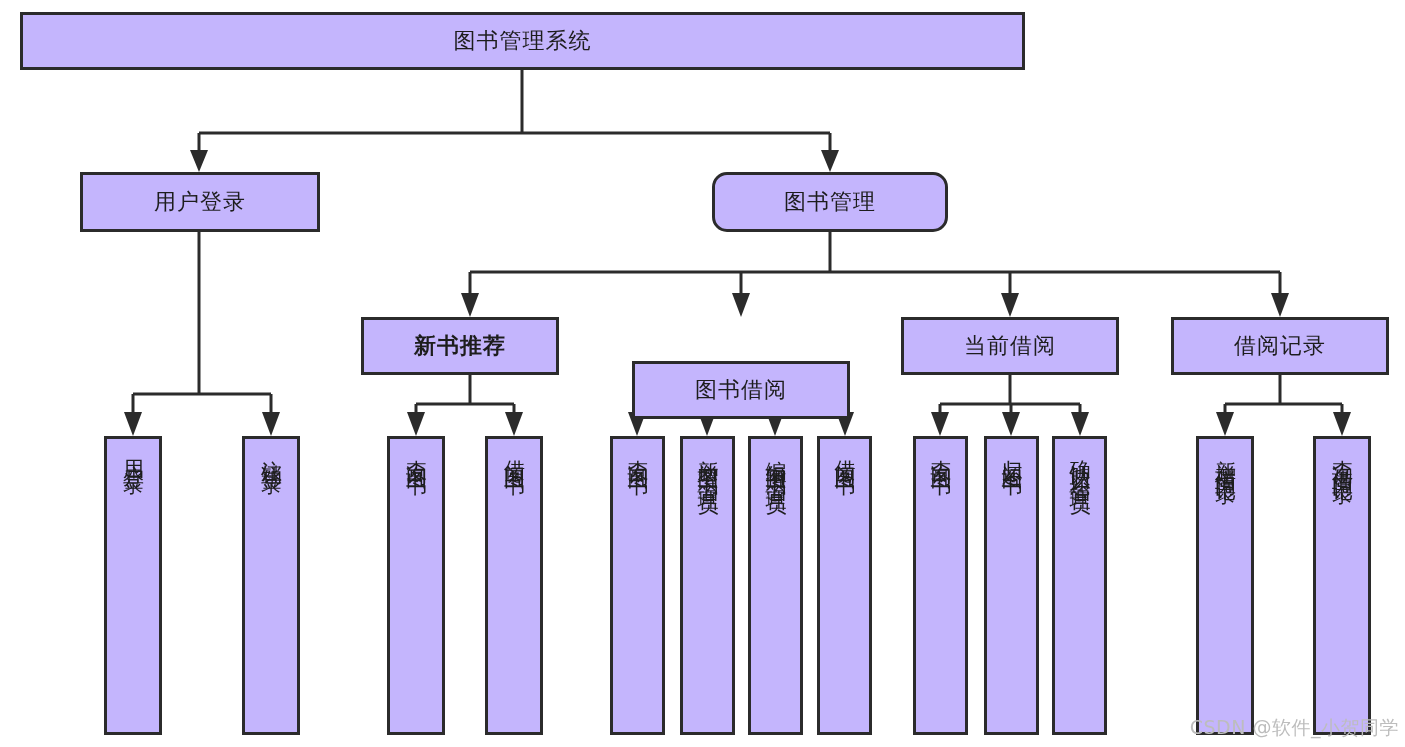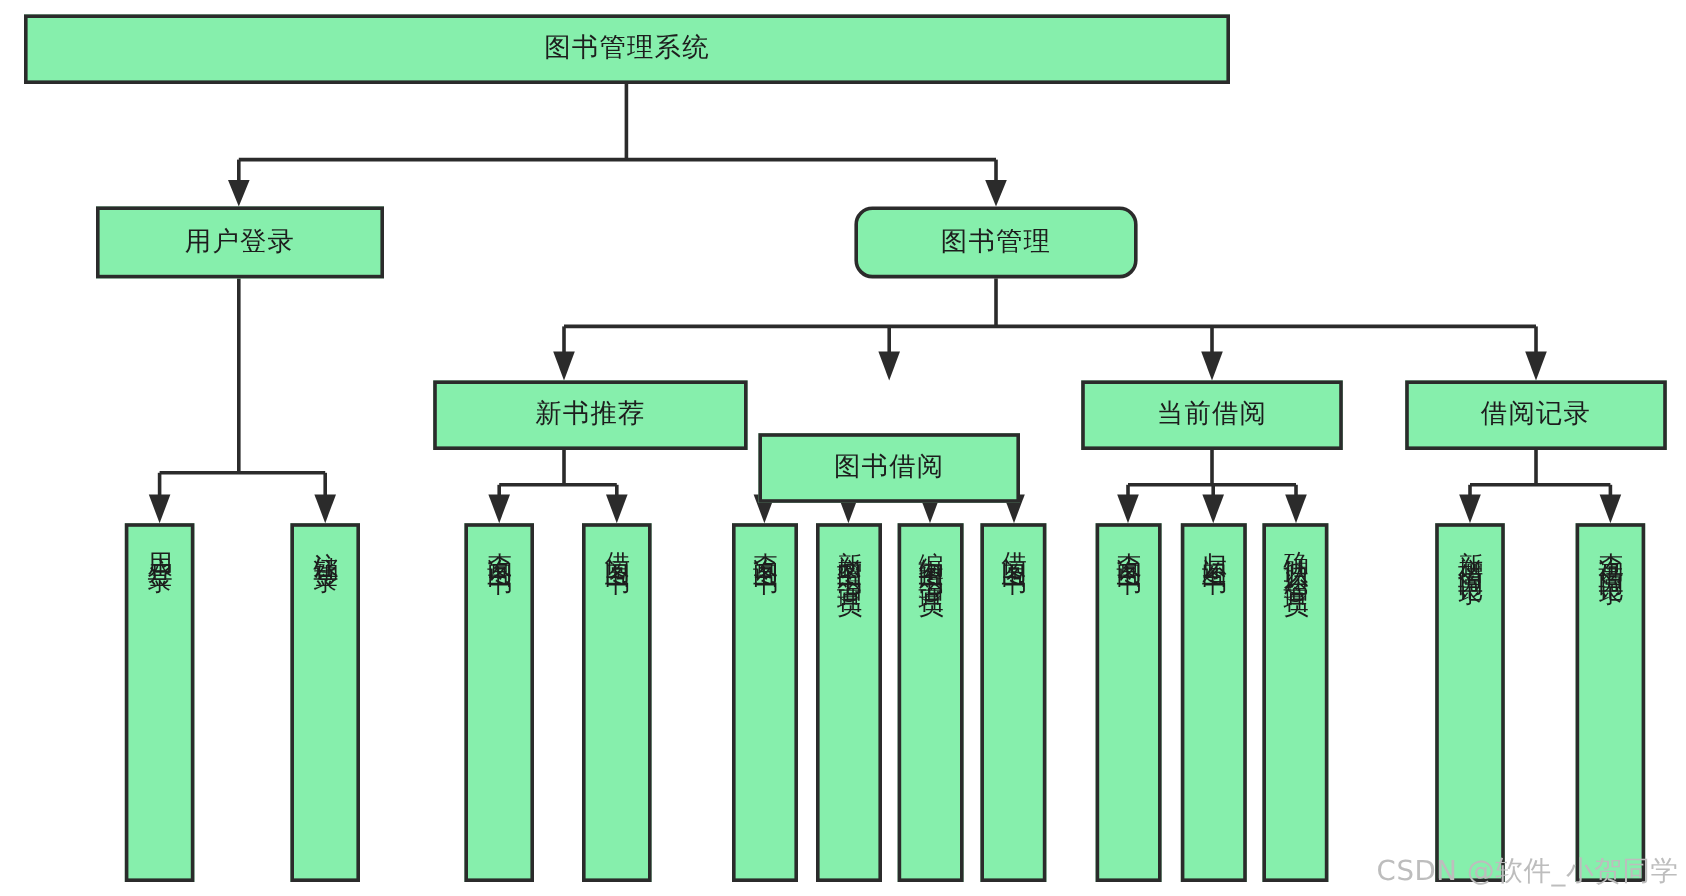--- a/index.html
+++ b/index.html
@@ -32,21 +32,21 @@
     fill: none;
   }
   #connectors polygon.arrowhead {
     fill: #2b2b2b;
     stroke: none;
   }
   
   .node {
     position: absolute;
     box-sizing: border-box;
-    background: #86efac;
+    background: #c4b5fd;
     border: 3px solid #2b2b2b;
     display: flex;
     align-items: center;
     justify-content: center;
   }
   .node .label {
     color: #1d1d1d;
     font-size: 22px;
     line-height: 1.15;
     letter-spacing: 1px;
@@ -70,21 +70,21 @@
     letter-spacing: 5px;
     line-height: 1.0;
     white-space: nowrap;
     height: auto;
   }
   
   #watermark {
     position: absolute;
     right: 6px;
     bottom: 6px;
-    font-size: 23px;
+    font-size: 19px;
     color: #bdbdbd;
     letter-spacing: 0.5px;
     white-space: nowrap;
     user-select: none;
   }
 </style>
 </head>
 <body>
 
 <div id="canvas">
@@ -157,21 +157,21 @@
     <span class="label">图书管理系统</span>
   </div>
 
   <div class="node horiz" style="left:80px; top:172px; width:240px; height:60px;">
     <span class="label">用户登录</span>
   </div>
   <div class="node horiz" style="left:712px; top:172px; width:236px; height:60px;border-radius:15px;">
     <span class="label">图书管理</span>
   </div>
 
-  <div class="node horiz" style="left:361px; top:317px; width:262px; height:58px;">
+  <div class="node horiz" style="left:361px; top:317px; width:198px; height:58px;font-weight:bold;">
     <span class="label">新书推荐</span>
   </div>
   <div class="node horiz" style="left:632px; top:317px; width:218px; height:58px;margin-top:44px;">
     <span class="label">图书借阅</span>
   </div>
   <div class="node horiz" style="left:1171px; top:317px; width:218px; height:58px;">
     <span class="label">借阅记录</span>
   </div>
   <div class="node horiz" style="left:901px; top:317px; width:218px; height:58px;">
     <span class="label">当前借阅</span>

